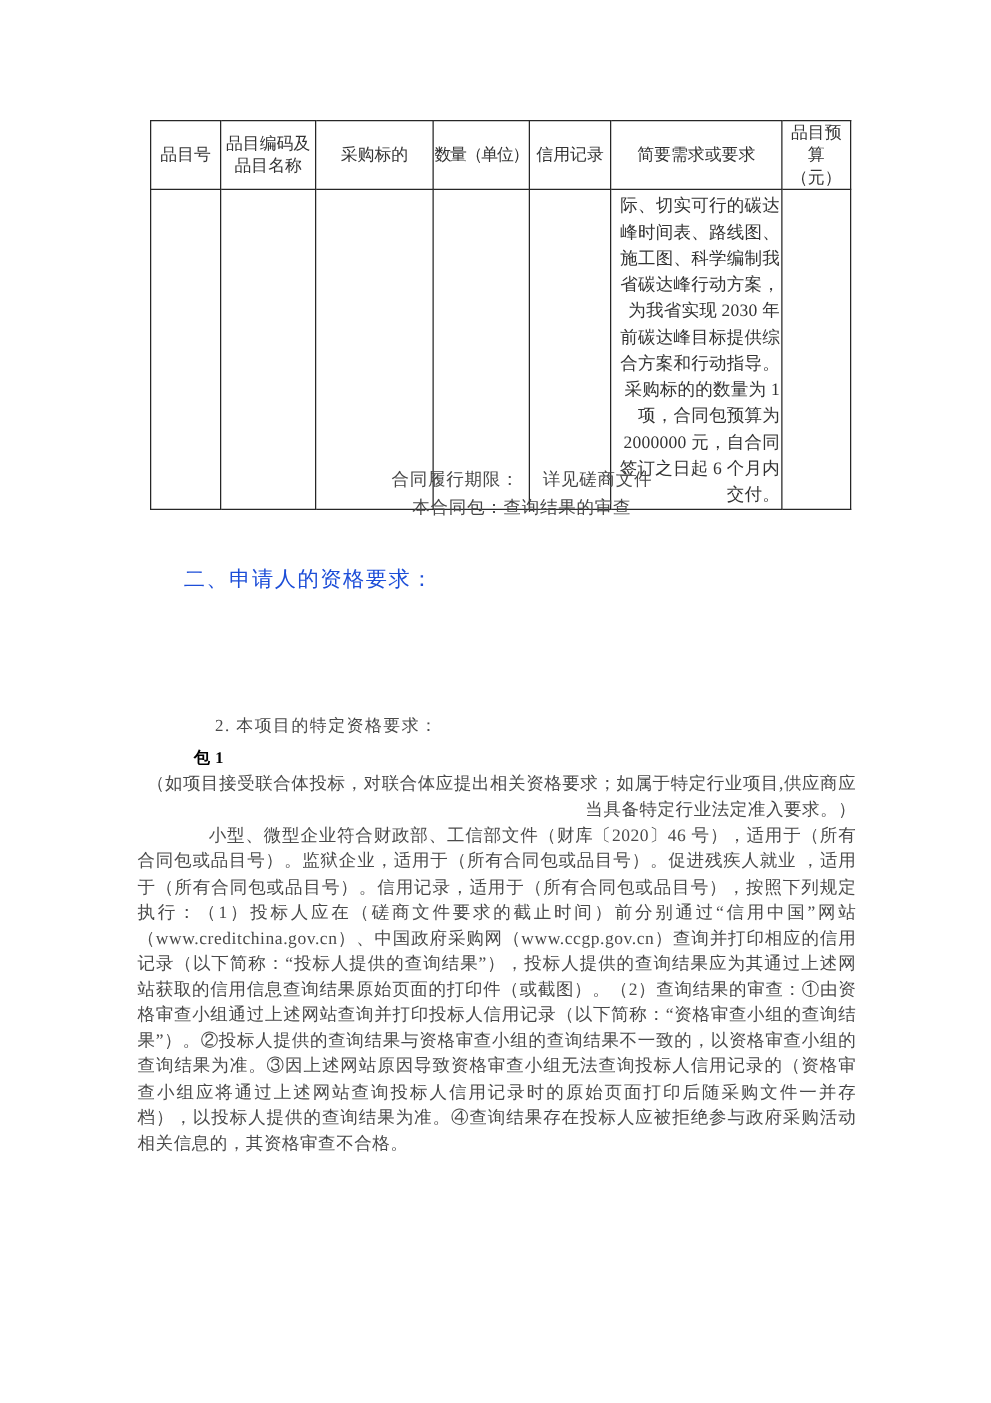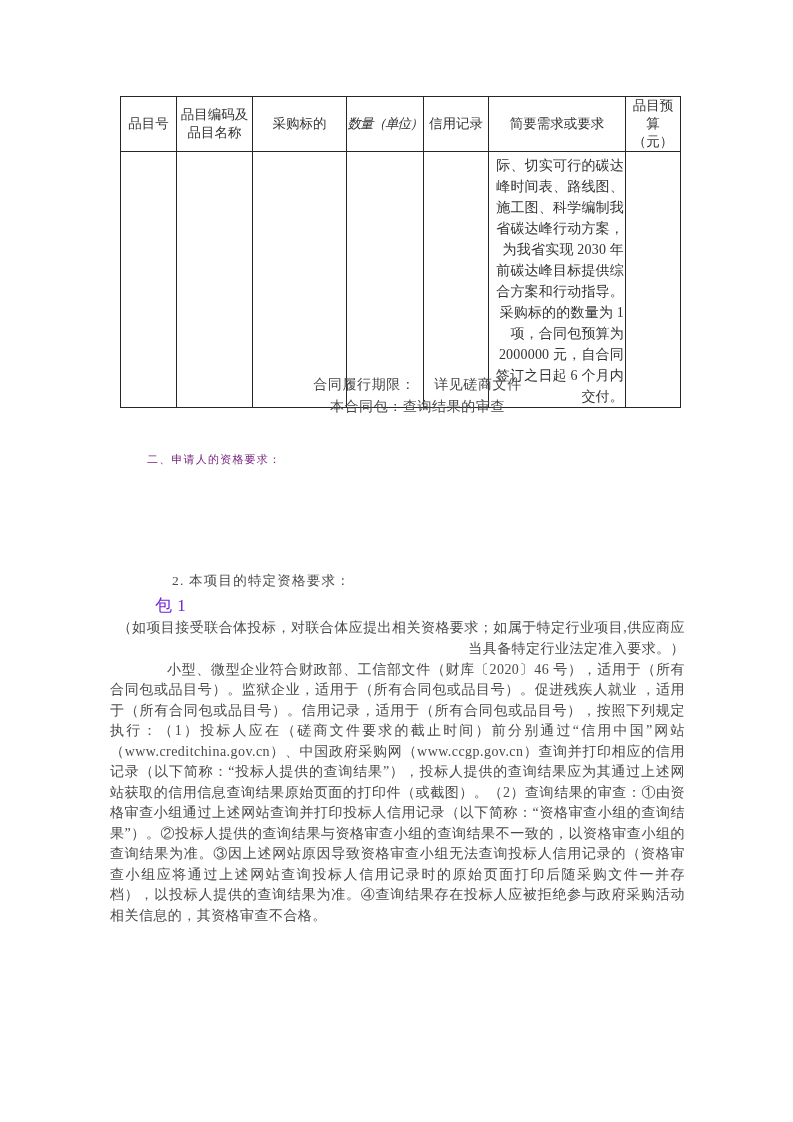--- a/index.html
+++ b/index.html
@@ -29,21 +29,21 @@
   }
   .items-table th {
     height: 42px;
     font-weight: normal;
     font-size: 13.5px;
     line-height: 18px;
     text-align: center;
     vertical-align: middle;
     padding: 0 2px;
   }
-  .items-table th.col-qty { letter-spacing: -1px; white-space: nowrap; padding: 0; font-style: italic; }
+  .items-table th.col-qty { letter-spacing: -1px; white-space: nowrap; padding: 0; }
   .items-table td {
     height: 230px;
     vertical-align: top;
     font-size: 14px;
   }
   .items-table td.req-cell {
     text-align: right;
     line-height: 21px;
     padding: 3px 1px 0 1px;
     letter-spacing: 0.2px;
@@ -69,23 +69,23 @@
     padding-left: 42px;
   }
   .note-1 { top: 374px; }
   .note-2 { top: 396px; }
 
   
   .sec2-title {
     position: absolute;
     top: 452px;
     left: 147px;
-    font-size: 11px;
+    font-size: 17px;
     letter-spacing: 1.2px;
-    color: #701a75;
+    color: #1d4ed8;
   }
   .q-item-1 {
     position: absolute;
     top: 511px;
     left: 189px;
     font-size: 13.5px;
     letter-spacing: 0.6px;
     color: #4a4a4a;
   }
   .q-item-2 {
@@ -103,23 +103,23 @@
     top: 595px;
     left: 110px;
     width: 575px;
     font-size: 14px;
     line-height: 21.5px;
     letter-spacing: 0.45px;
     color: #4a4a4a;
   }
   .pkg-label {
     padding-left: 45px;
-    font-weight: normal;
-    font-size: 17px;
-    color: #6d28d9;
+    font-weight: bold;
+    font-size: 13px;
+    color: #000000;
   }
   .paren-note, .sec3-title { text-align: right; }
   .policy-text {
     text-align: justify;
     text-indent: 57px;
     line-height: 20.5px;
   }
 </style>
 </head>
 <body>

